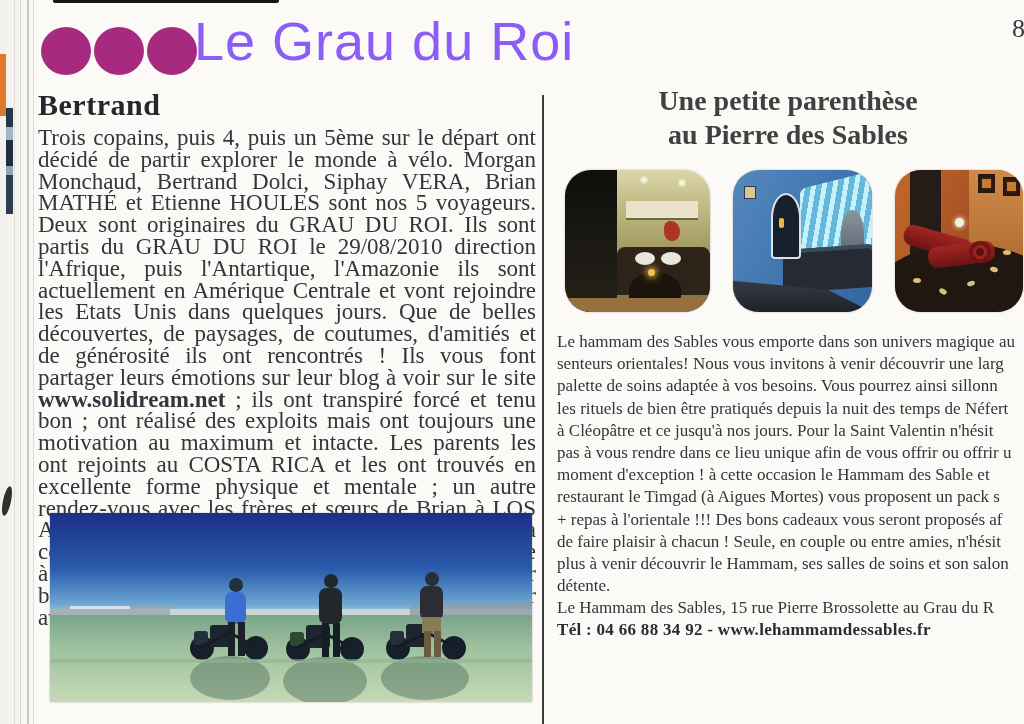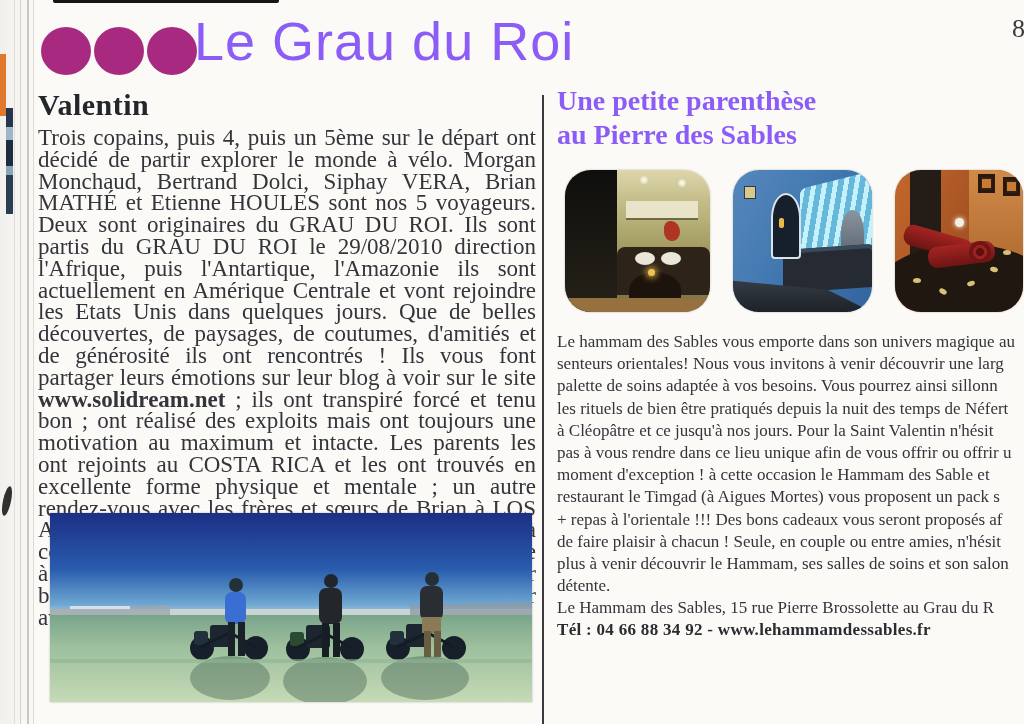--- a/index.html
+++ b/index.html
@@ -25,22 +25,22 @@
   
   #left-heading{left:38px;top:88px;font-size:30px;font-weight:bold;color:#23262b;letter-spacing:.5px;}
   #left-body{left:38px;top:127px;width:498px;font-size:23px;line-height:21.8px;
              text-align:justify;color:#34343c;}
   #left-body b{font-weight:bold;}
 
   
   #divider{left:542px;top:95px;width:2px;height:629px;background:#3a3a3e;}
 
   
-  #right-heading{left:557px;top:84px;width:462px;text-align:left;font-size:28px;
-                 font-weight:bold;line-height:34px;color:#8b5cf6;}
+  #right-heading{left:557px;top:84px;width:462px;text-align:center;font-size:28px;
+                 font-weight:bold;line-height:34px;color:#404040;}
   .hamphoto{top:170px;height:142px;border-radius:26px;overflow:hidden;
             box-shadow:0 0 2px rgba(90,90,80,.45);}
   #right-body{left:557px;top:331px;width:600px;font-size:17px;line-height:22.2px;color:#34343c;}
   #right-body .bline{white-space:nowrap;height:22.2px;}
   #addr-line{white-space:nowrap;height:22.2px;}
   #phone-line{white-space:nowrap;height:22.2px;font-weight:bold;letter-spacing:.3px;color:#2b2b32;}
 
   
   #big-photo{left:50px;top:513px;width:482px;height:189px;overflow:hidden;
              box-shadow:0 0 2px rgba(90,90,80,.4);}
@@ -97,21 +97,21 @@
   <div class="abs orange-sliver"></div>
   <div class="abs blue-sliver"></div>
   <div class="abs dark-mark"></div>
 
   <div class="abs dot" style="left: 41px; background: rgb(167, 42, 128);" id="dot1"></div>
   <div class="abs dot" style="left: 94px; background: rgb(167, 42, 128);" id="dot2"></div>
   <div class="abs dot" style="left: 147px; background: rgb(167, 42, 128);" id="dot3"></div>
   <div class="abs" id="title">Le Grau du Roi</div>
   <div class="abs" id="page-num">8</div>
 
-  <div class="abs" id="left-heading">Valentin</div>
+  <div class="abs" id="left-heading">Bertrand</div>
   <div class="abs" id="left-body"><span>Trois copains, puis 4, puis un 5ème sur le départ  ont décidé de partir explorer le monde à vélo. Morgan Monchaud, Bertrand Dolci, Siphay VERA, Brian MATHÉ et Etienne HOULES sont nos 5 voyageurs. Deux sont originaires du GRAU DU ROI. Ils sont partis du GRAU DU ROI le 29/08/2010 direction l'Afrique, puis l'Antartique, l'Amazonie  ils sont actuellement en Amérique Centrale et vont rejoindre les Etats Unis dans quelques jours. Que de belles découvertes, de paysages, de coutumes, d'amitiés et de générosité ils ont rencontrés ! Ils vous font partager leurs  émotions sur leur blog à voir sur le site </span><b>www.solidream.net</b><span> ; ils ont transpiré forcé et tenu bon ; ont réalisé des exploits mais ont toujours une motivation au maximum et intacte. Les parents les ont rejoints au COSTA RICA et les ont trouvés en excellente forme physique et mentale ; un autre rendez-vous avec les frères et sœurs de Brian à LOS ANGELES  est prévu en février et un autre à concocter pour cet été… N'hésitez pas à vous inscrire à la news letter et à échanger quelques mot sur leur blog : ça leur fait toujours plaisir de voir que leur aventure passionne.</span></div>
 
   <div class="abs" id="big-photo">
     <svg width="482" height="189" viewBox="0 0 482 189">
       <defs>
         <linearGradient id="sky" x1="0" y1="0" x2="0" y2="1">
           <stop offset="0" stop-color="#1b2f85"></stop>
             <stop offset="0.55" stop-color="#2a5cad"></stop>
           <stop offset="0.9" stop-color="#6fa8d2"></stop>
             <stop offset="1" stop-color="#b9cdd6"></stop>

